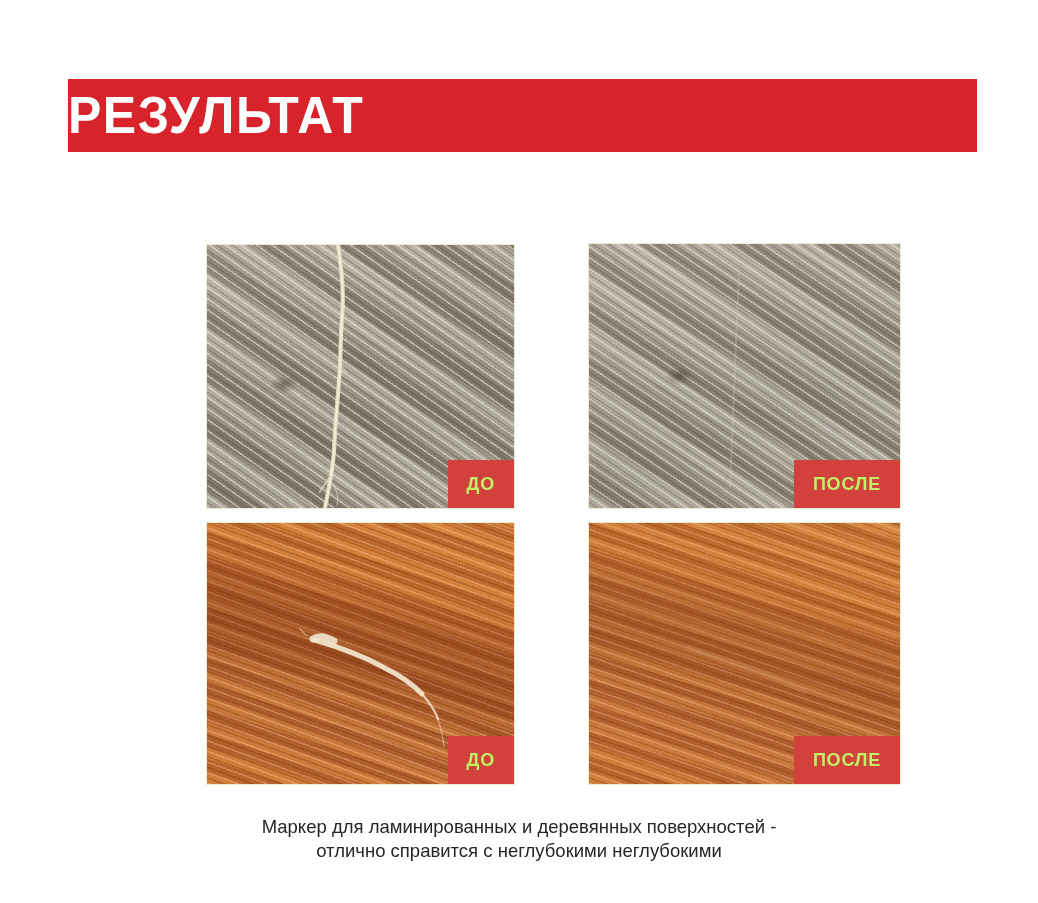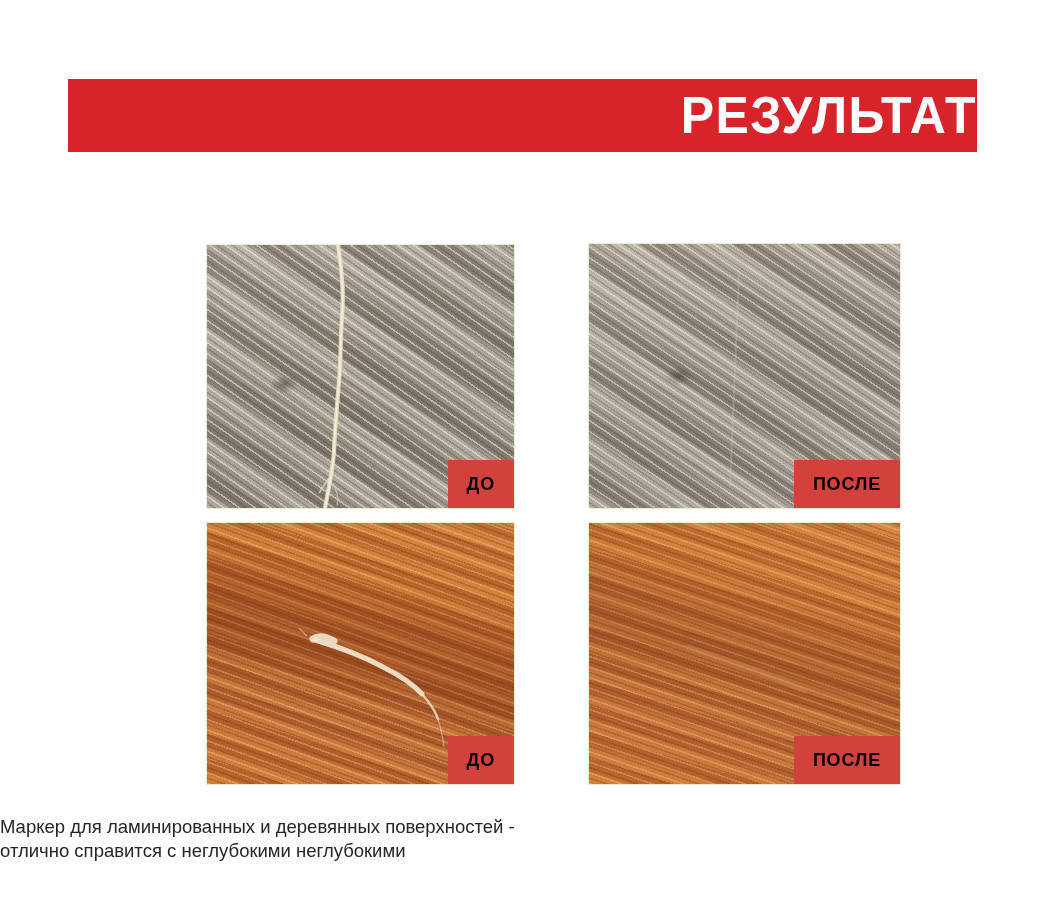--- a/index.html
+++ b/index.html
@@ -19,21 +19,21 @@
   
   .banner {
     position: absolute;
     left: 68px;
     top: 79px;
     width: 909px;
     height: 73px;
     background: #d8232a;
     display: flex;
     align-items: center;
-    justify-content: flex-end;
+    justify-content: flex-start;
   }
   .banner-title {
     color: #ffffff;
     font-size: 50px;
     font-weight: bold;
     letter-spacing: 1.5px;
     line-height: 1;
     transform: scaleY(1.02);
   }
 
@@ -115,36 +115,37 @@
 
   
   .badge {
     position: absolute;
     right: 0;
     bottom: 0;
     height: 48px;
     min-width: 44px;
     padding: 0 19px;
     background: #d2413b;
-    color: #000000;
+    color: #bef264;
     font-size: 18px;
     font-weight: bold;
     letter-spacing: 0.8px;
     display: flex;
     align-items: center;
     justify-content: center;
     box-sizing: border-box;
   }
 
   
   .caption {
     position: absolute;
     left: 0;
     right: 0;
     top: 796px;
+    text-align: center;
     color: #262626;
     font-size: 18.5px;
     line-height: 24px;
     font-weight: 500;
   }
 </style>
 </head>
 <body>
 
 <div class="page">

